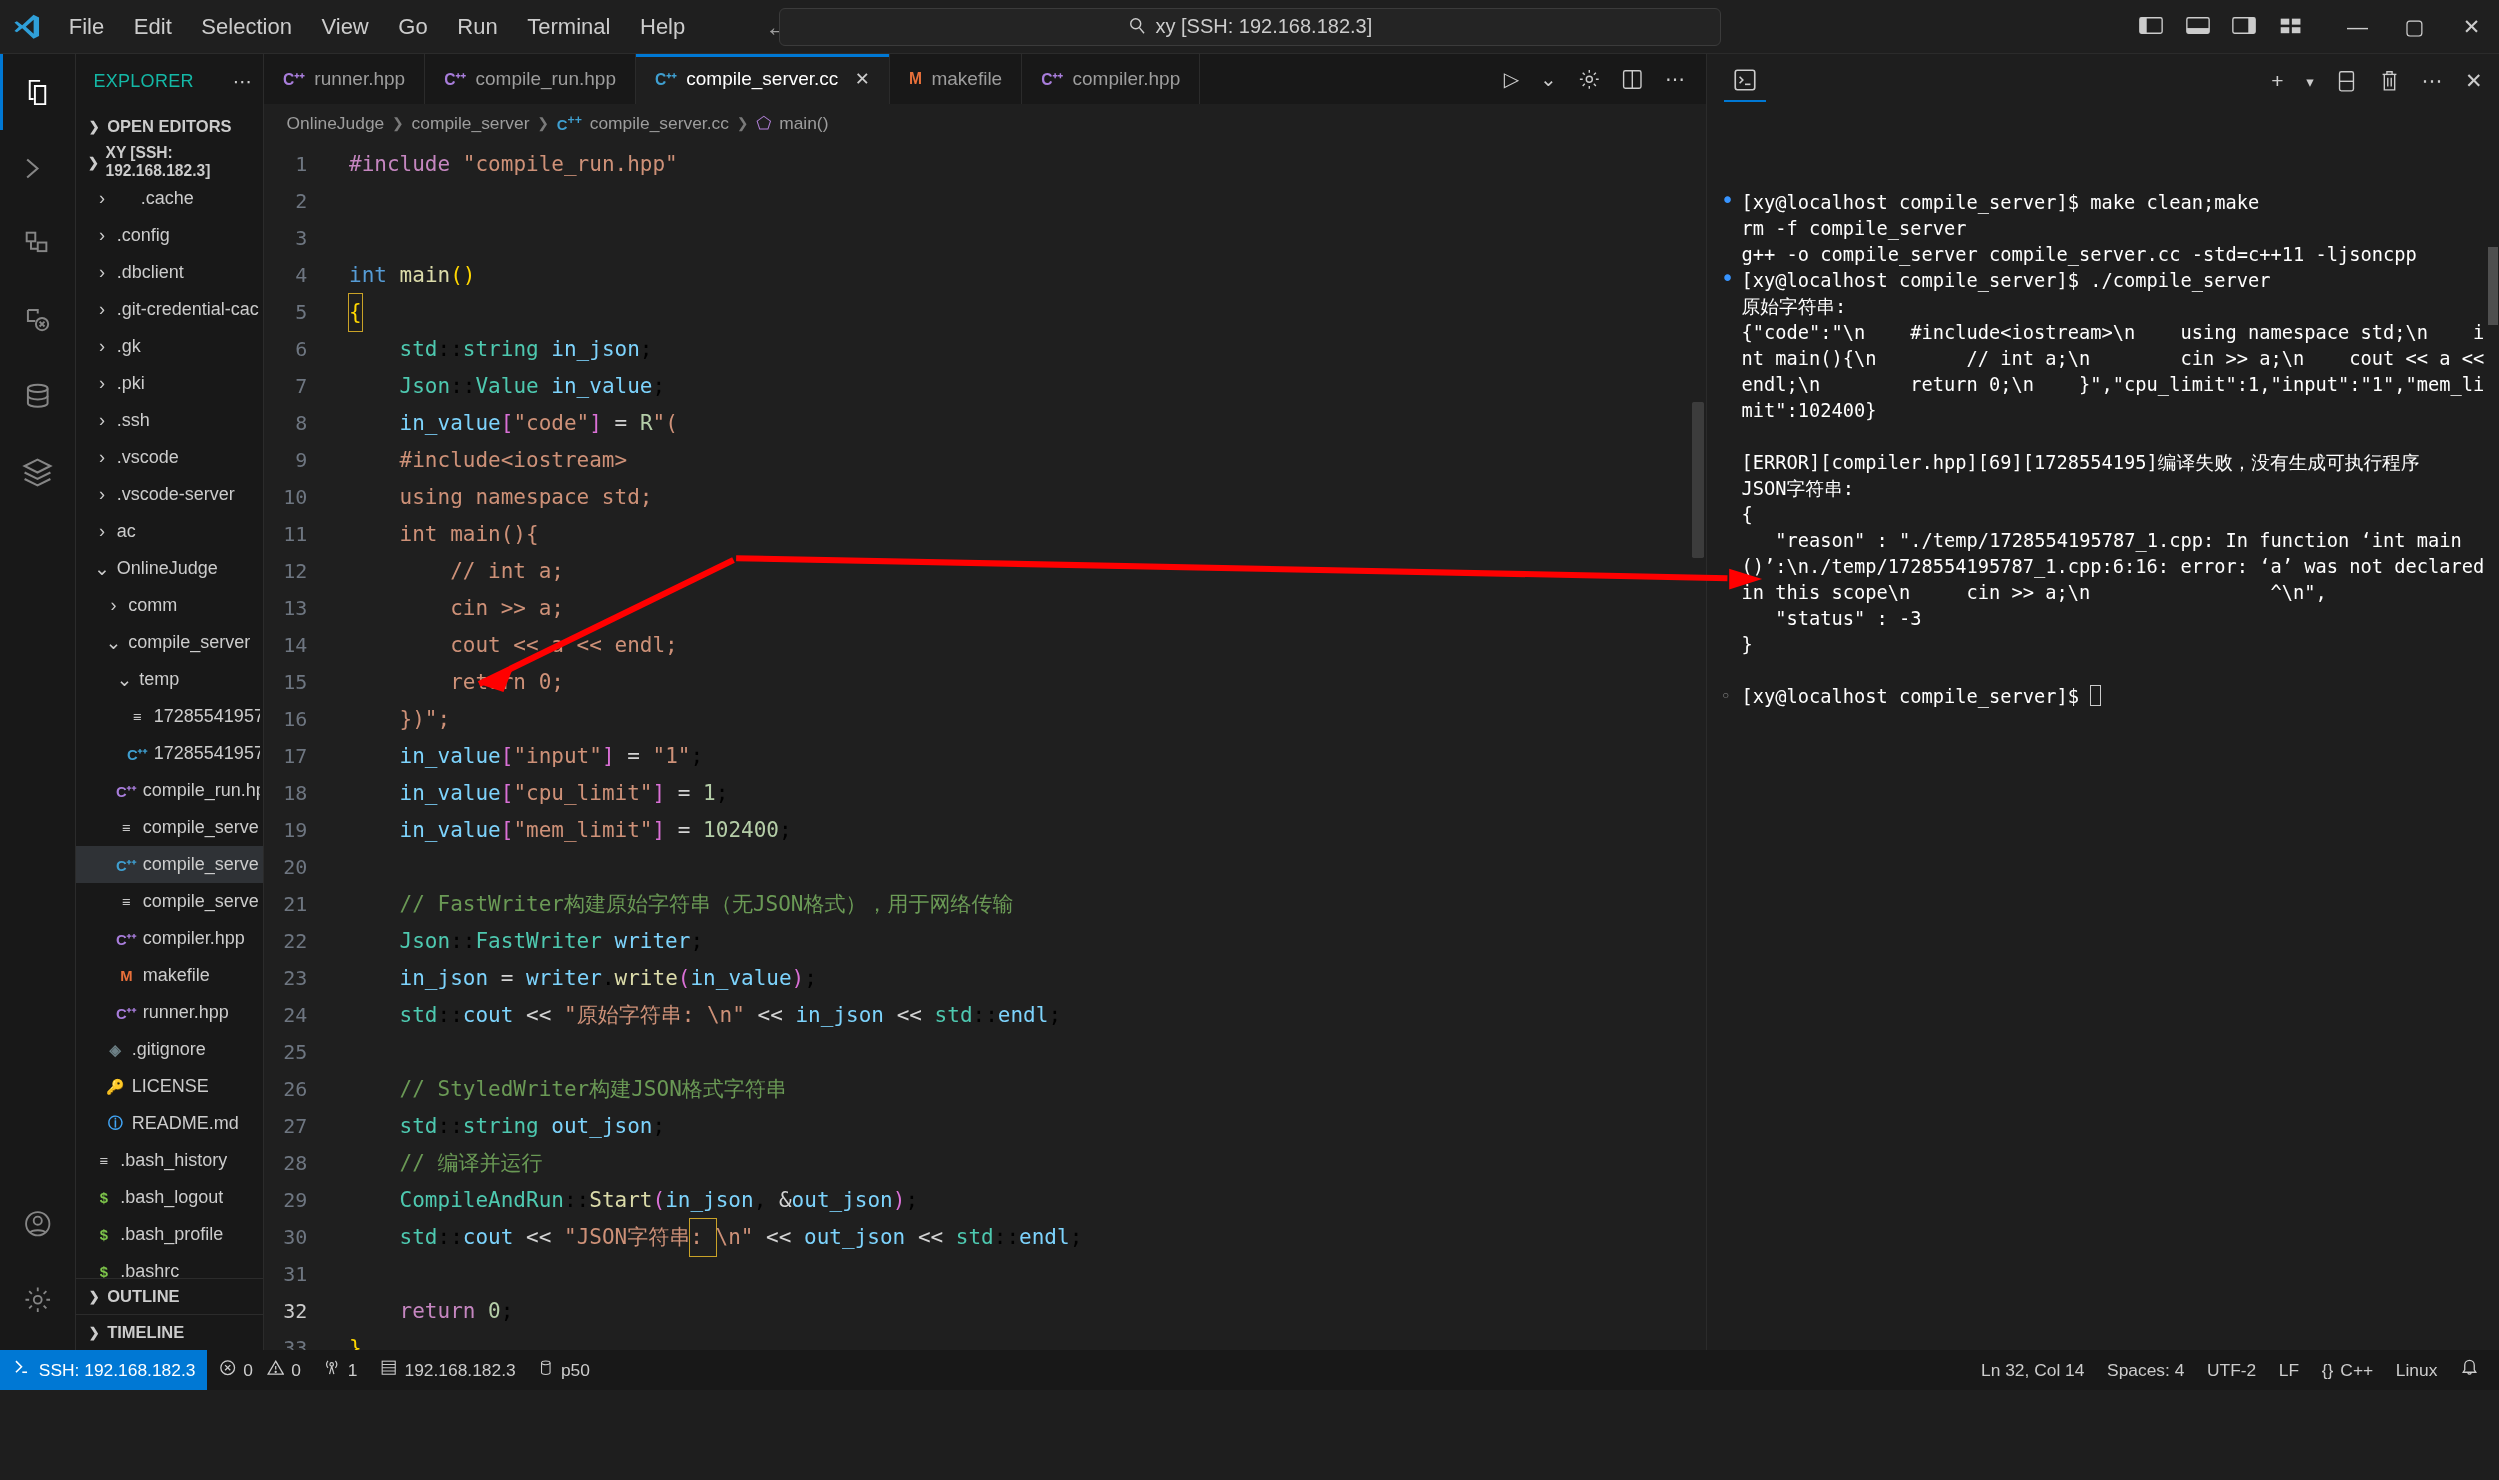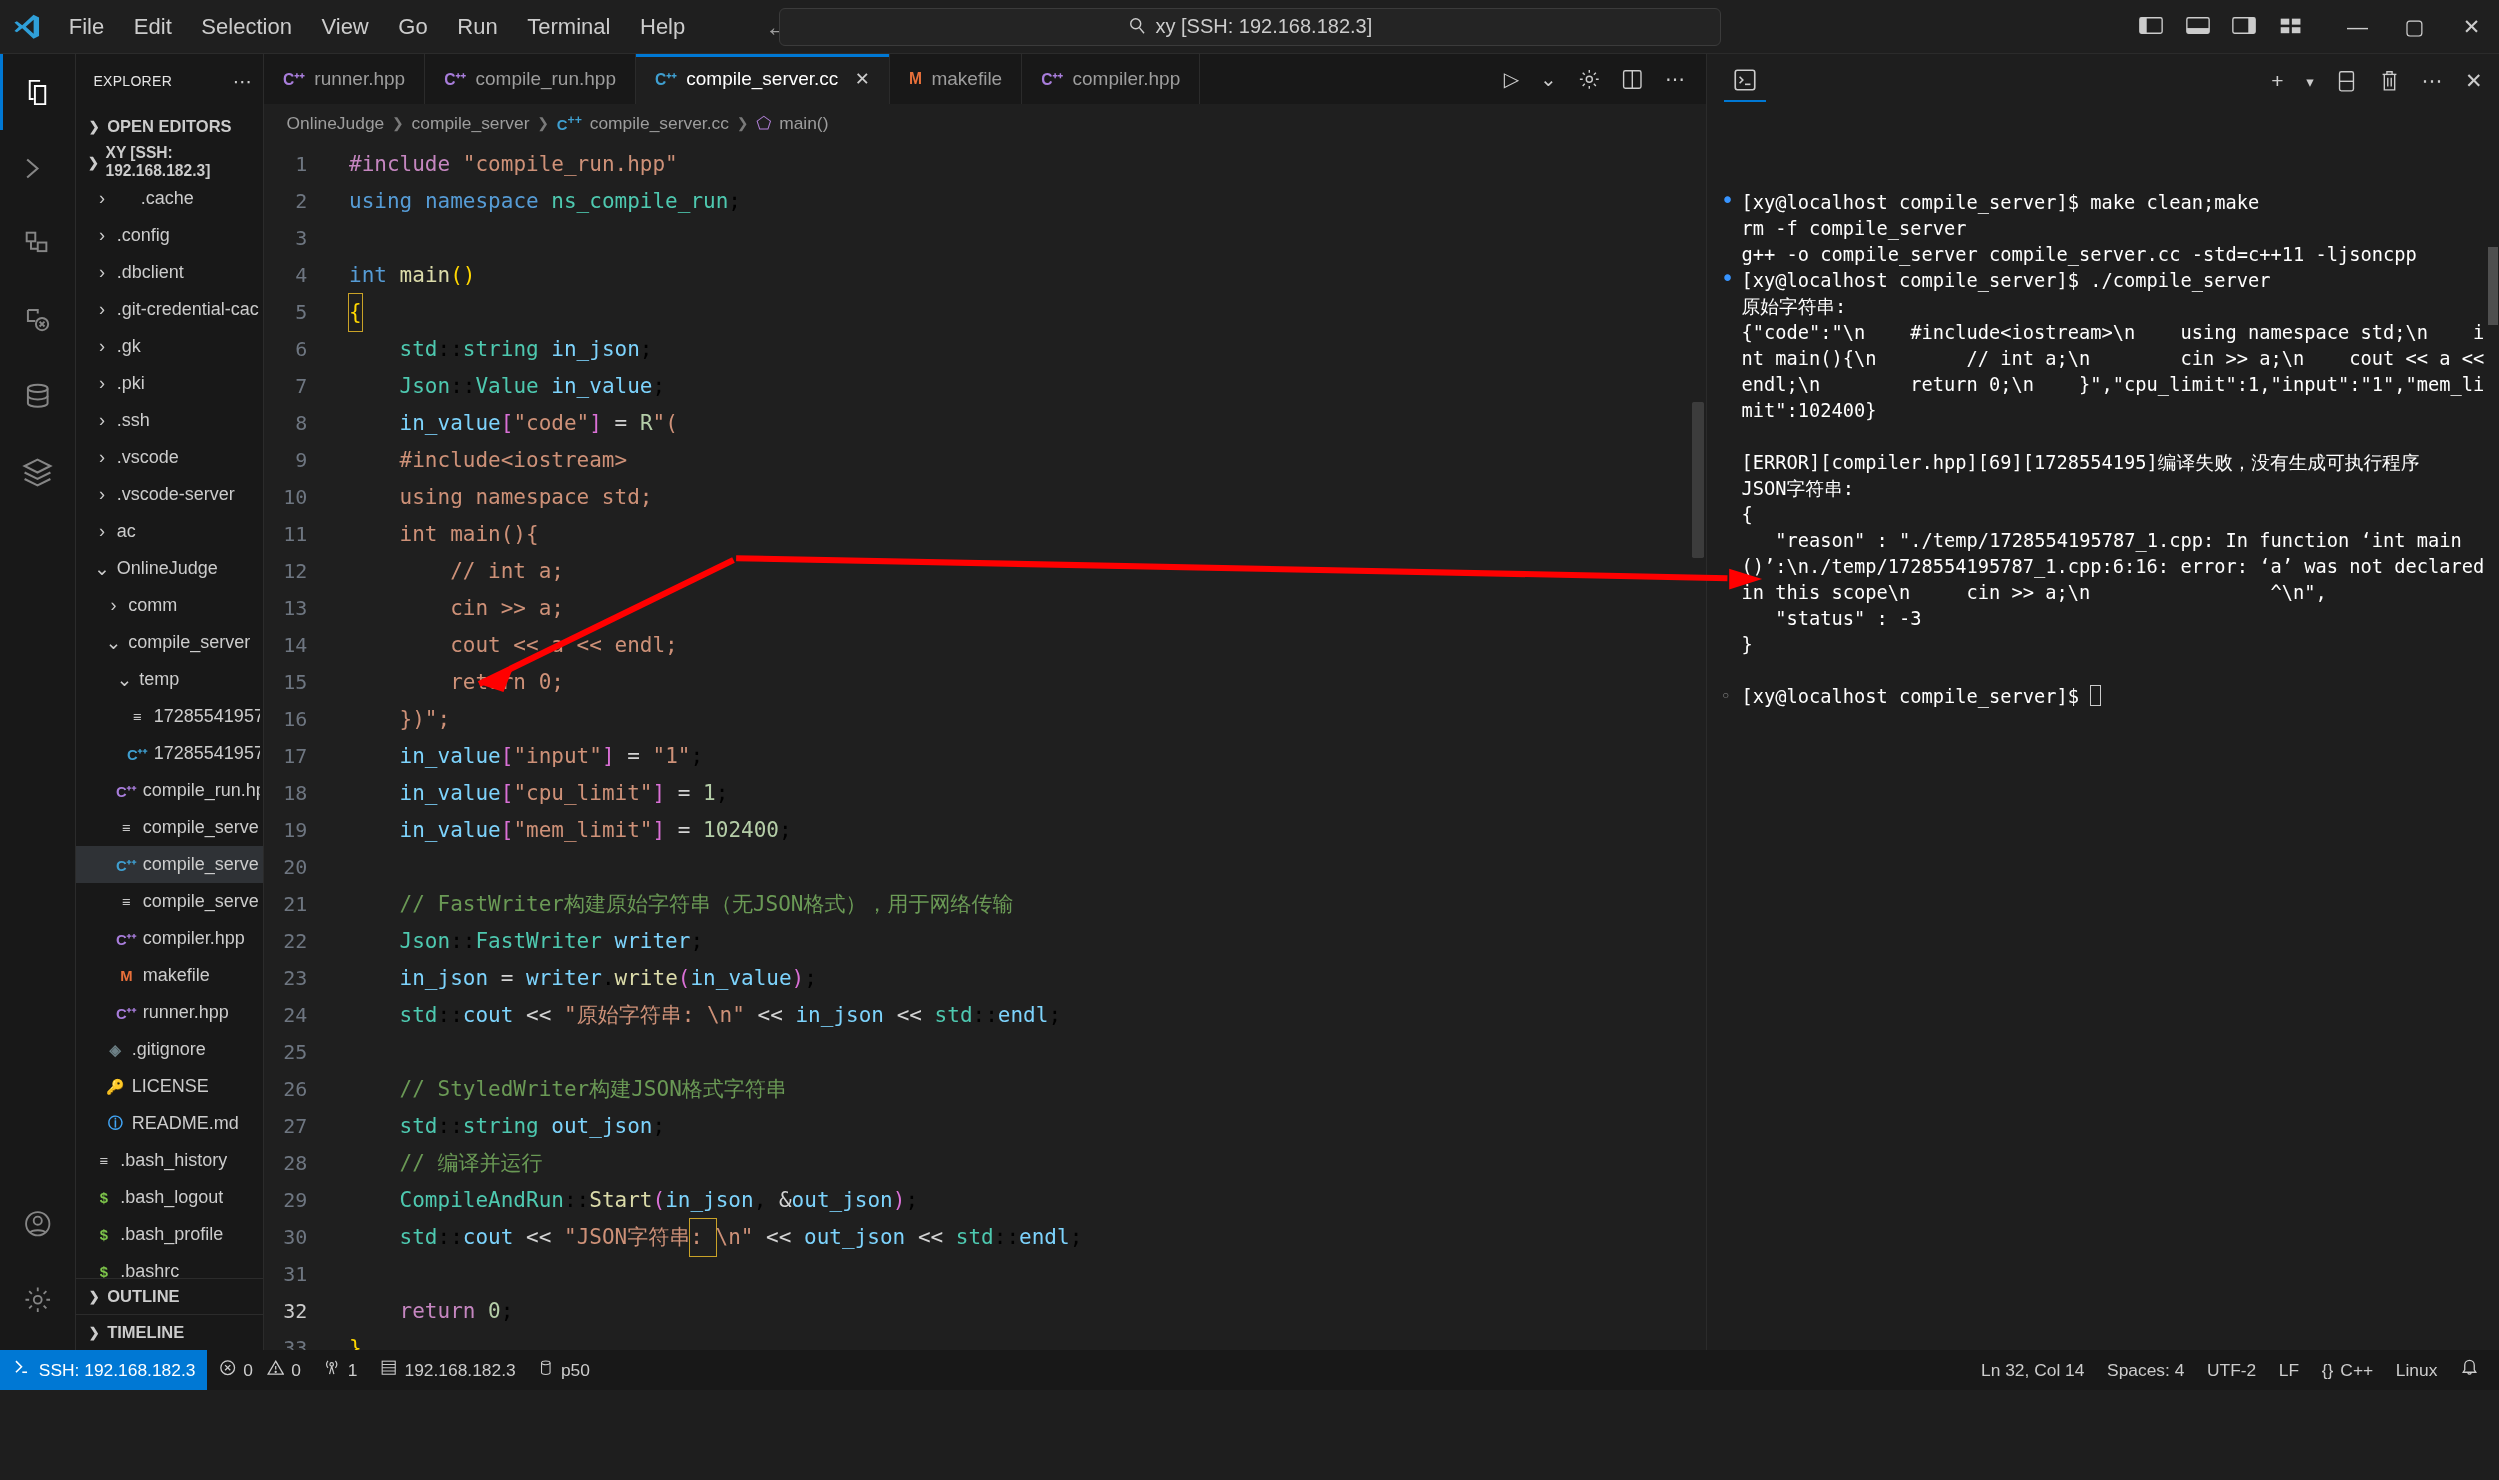--- a/index.html
+++ b/index.html
@@ -59,21 +59,21 @@
 
   
   .sidebar {
     width: 188px; background: #181818; flex: 0 0 188px; display: flex; flex-direction: column;
     overflow: hidden; border-right: 0.9px solid #2b2b2b;
   }
   .sb-header {
     height: 54px; display: flex; align-items: center; justify-content: space-between;
     padding: 0 10.4px 0 17.4px; flex: 0 0 54px;
   }
-  .sb-title { color: #e5e5e5; font-size: 14px; letter-spacing: 0.3px; }
+  .sb-title { color: #14b8a6; font-size: 18px; letter-spacing: 0.3px; }
   .sb-dots { color: #cccccc; font-size: 19px; letter-spacing: 0.9px; }
   .sb-section {
     height: 36px; display: flex; align-items: center; gap: 5.2px; padding-left: 10.4px;
     color: #cccccc; font-size: 16.5px; font-weight: bold; flex: 0 0 36px;
   }
   .chev { width: 15.6px; display: inline-block; text-align: center; font-size: 13px; color: #cccccc; }
   .tree { flex: 1; overflow: hidden; }
   .row {
     height: 37px; display: flex; align-items: center; color: #cccccc; font-size: 18px;
     white-space: nowrap; position: relative; padding-right: 3.5px;
@@ -553,21 +553,21 @@
         <span class="bc-sep">❯</span>
         <span class="f-cpp" style="font-weight:bold;font-size:14.8px">C<sup>++</sup></span>
         <span>compile_server.cc</span>
         <span class="bc-sep">❯</span>
         <span style="color:#b180d7">⬠</span>
         <span>main()</span>
       </div>
       <div class="code-wrap">
         <div class="code" id="code">
             <div class="cline"><span class="ln">1</span><span class="ctext"><span class="t-pp">#include</span> <span class="t-str">"compile_run.hpp"</span></span></div>
-            <div class="cline"><span class="ln">2</span><span class="ctext"><span class="t-kw">using</span> <span class="t-kw">namespace</span> <span class="t-typ">ns_compile_run</span>;</span></div>
+            <div class="cline"><span class="ln">2</span></div>
             <div class="cline"><span class="ln">3</span><span class="ctext"><span class="t-plain"></span></span></div>
             <div class="cline"><span class="ln">4</span><span class="ctext"><span class="t-kw">int</span> <span class="t-fn">main</span><span class="t-br1">()</span></span></div>
             <div class="cline"><span class="ln">5</span><span class="ctext"><span class="t-br1 cursor-box">{</span></span></div>
             <div class="cline"><span class="ln">6</span><span class="ctext">    <span class="t-typ">std</span>::<span class="t-typ">string</span> <span class="t-var">in_json</span>;</span></div>
             <div class="cline"><span class="ln">7</span><span class="ctext">    <span class="t-typ">Json</span>::<span class="t-typ">Value</span> <span class="t-var">in_value</span>;</span></div>
             <div class="cline"><span class="ln">8</span><span class="ctext">    <span class="t-var">in_value</span><span class="t-br2">[</span><span class="t-str">"code"</span><span class="t-br2">]</span> <span class="t-op">=</span> <span class="t-num">R</span><span class="t-str">"(</span></span></div>
             <div class="cline"><span class="ln">9</span><span class="ctext"><span class="t-str">    #include&lt;iostream&gt;</span></span></div>
             <div class="cline"><span class="ln">10</span><span class="ctext"><span class="t-str">    using namespace std;</span></span></div>
             <div class="cline"><span class="ln">11</span><span class="ctext"><span class="t-str">    int main(){</span></span></div>
             <div class="cline"><span class="ln">12</span><span class="ctext"><span class="t-str">        // int a;</span></span></div>

